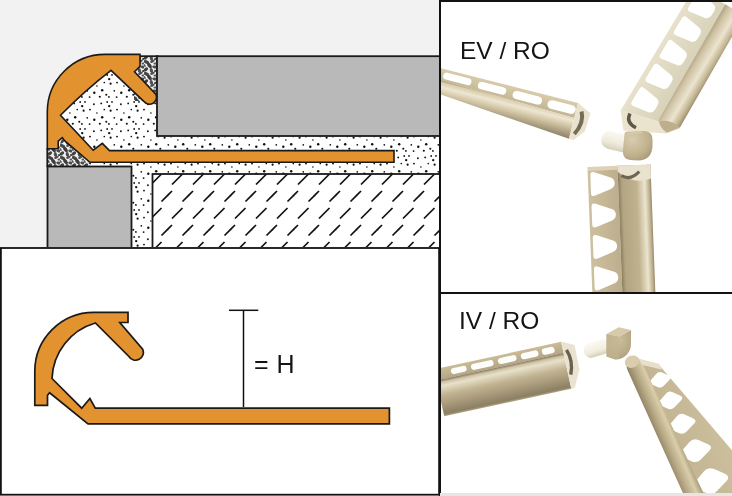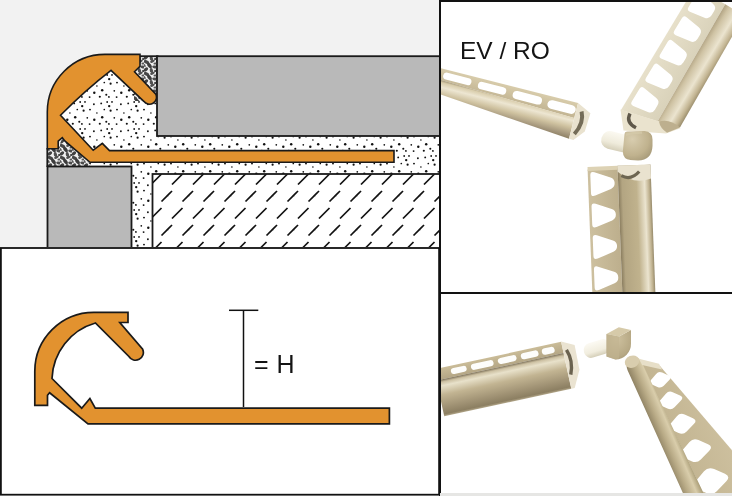--- a/index.html
+++ b/index.html
@@ -295,19 +295,20 @@
         <g>
           <g transform="translate(597,348.5) rotate(-17)">
             <rect x="-13.5" y="-7.5" width="27" height="15" rx="7" fill="url(#plugIV)"></rect>
           </g>
           <path d="M606.5 334 L619 336.5 L631 330 L631 343.5 A15.5 15.5 0 0 1 615.5 359.5 L606.5 356.5 Z" fill="url(#cornerIV)"></path>
           <path d="M606.5 334 L618.8 327.2 L631 330 L619 336.5 Z" fill="#d6caa9"></path>
           <path d="M606.5 334 L619 336.5 L619 358.5 L615.5 359.5 L606.5 356.5 Z" fill="#c2b491" opacity="0.65"></path>
         </g>
       </g>
     </svg>
+    <div class="label" id="label-iv">IV / RO</div>
   </div>
 
   <div class="frame" id="divider-v"></div>
   <div class="frame" id="border-top-right"></div>
   <div class="frame" id="divider-right"></div>
   <div id="floor-strip"></div>
 </div>
 
 </body></html>

